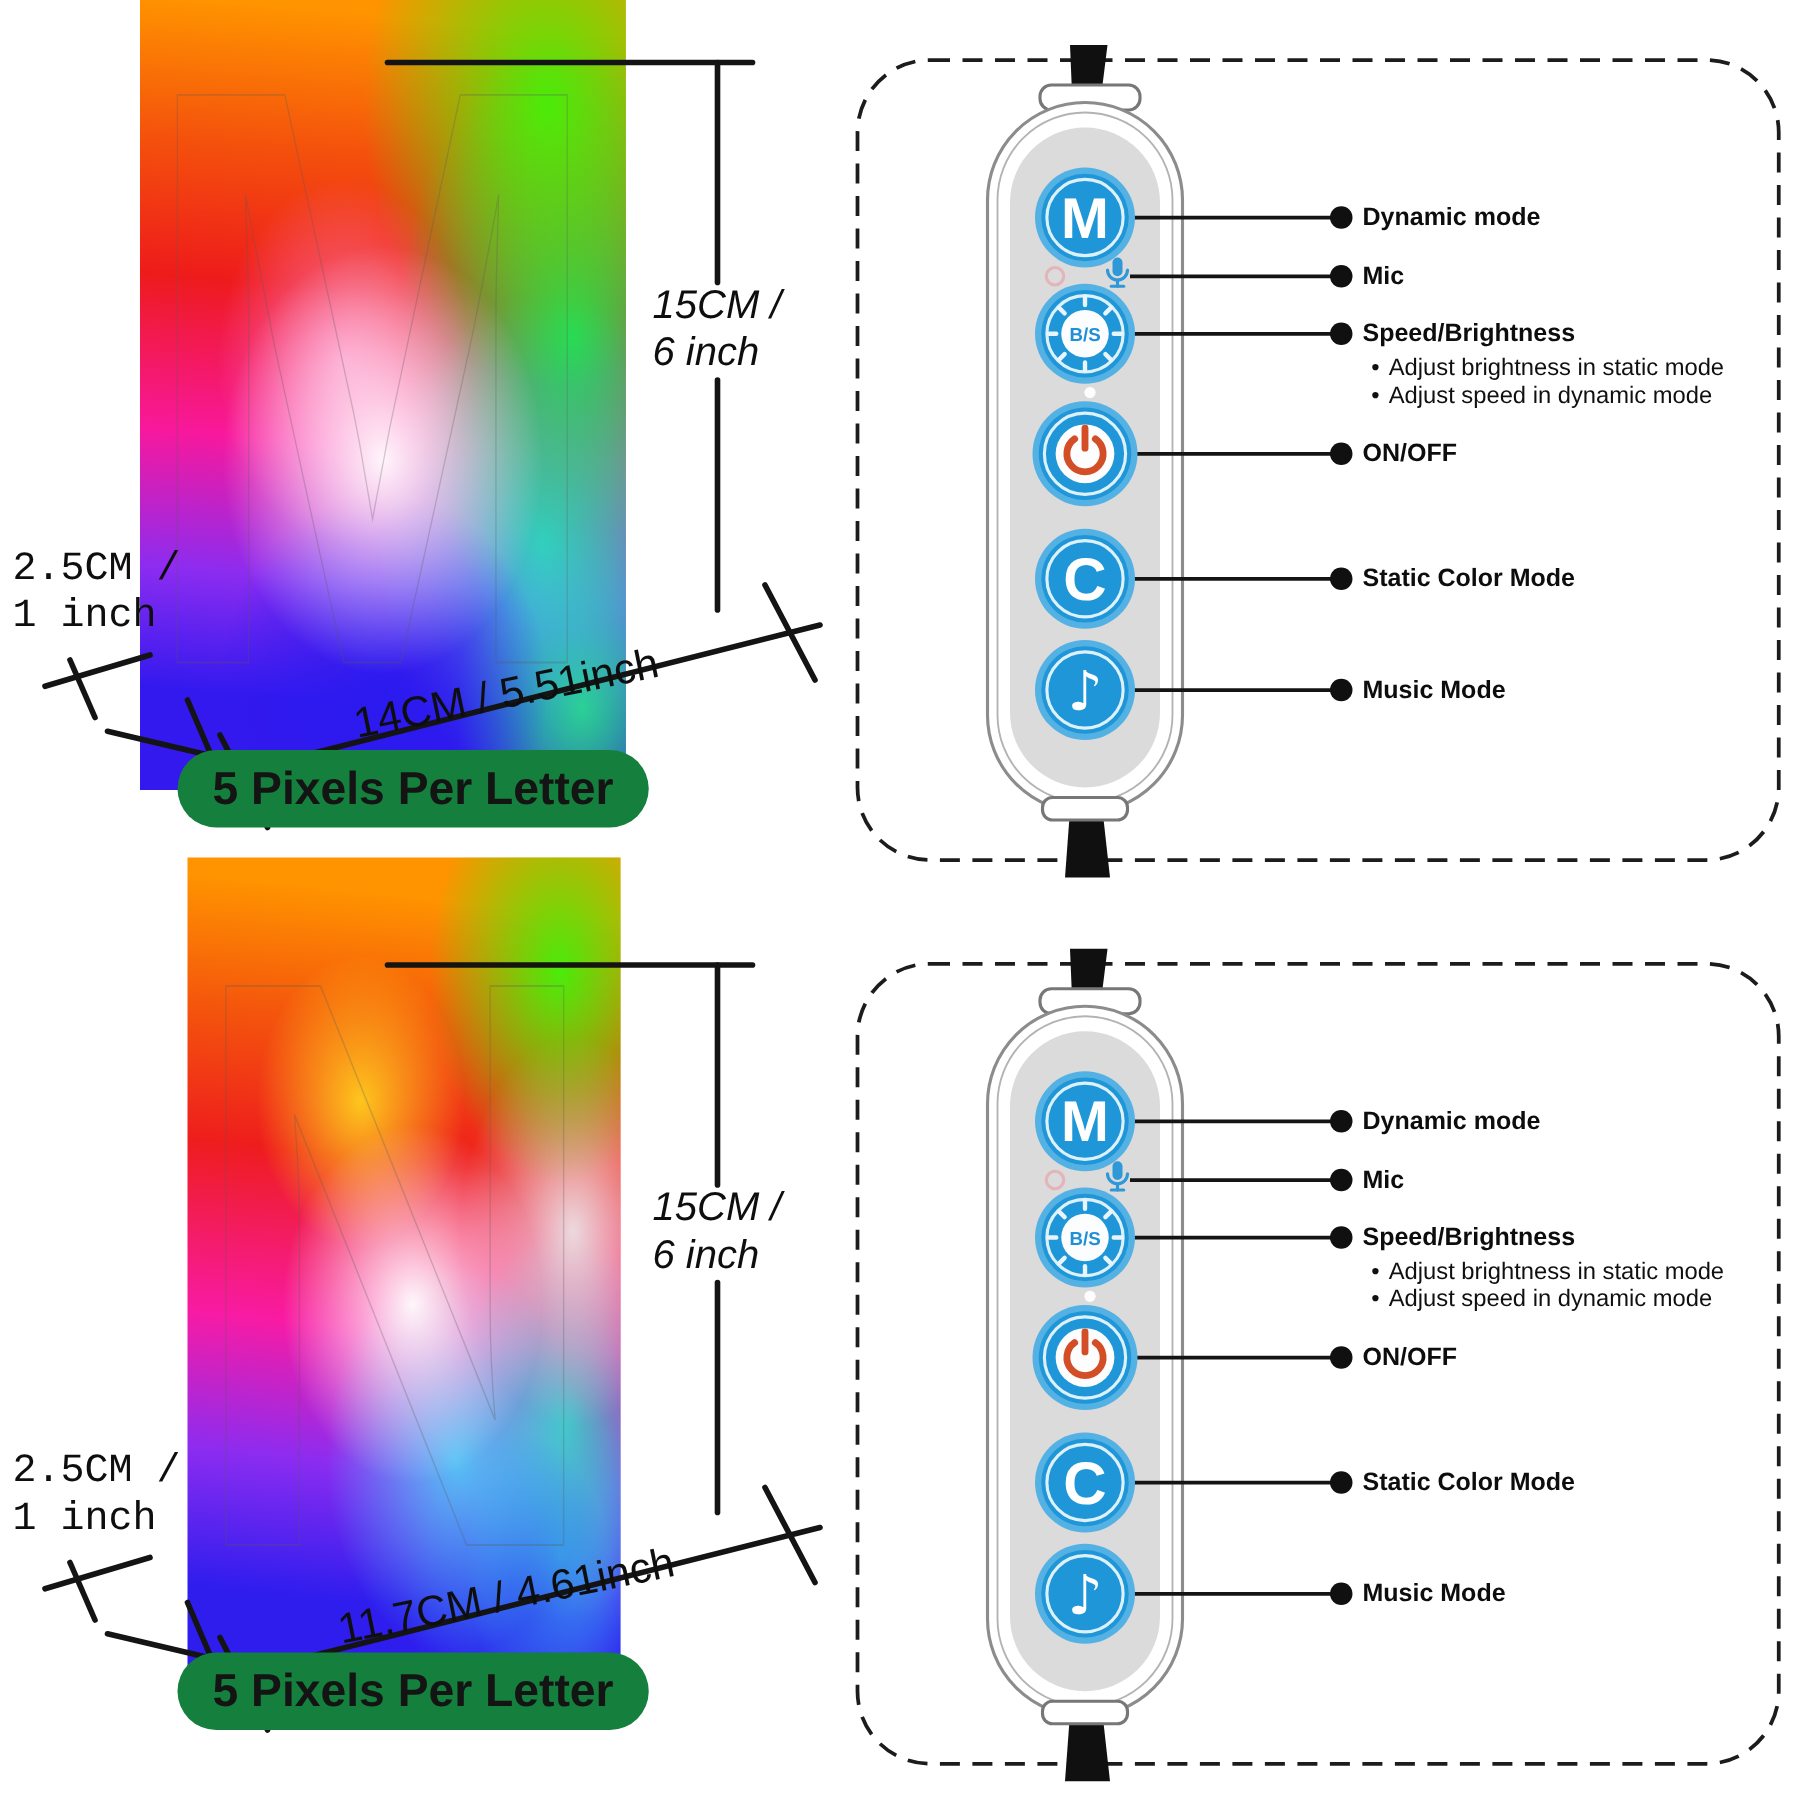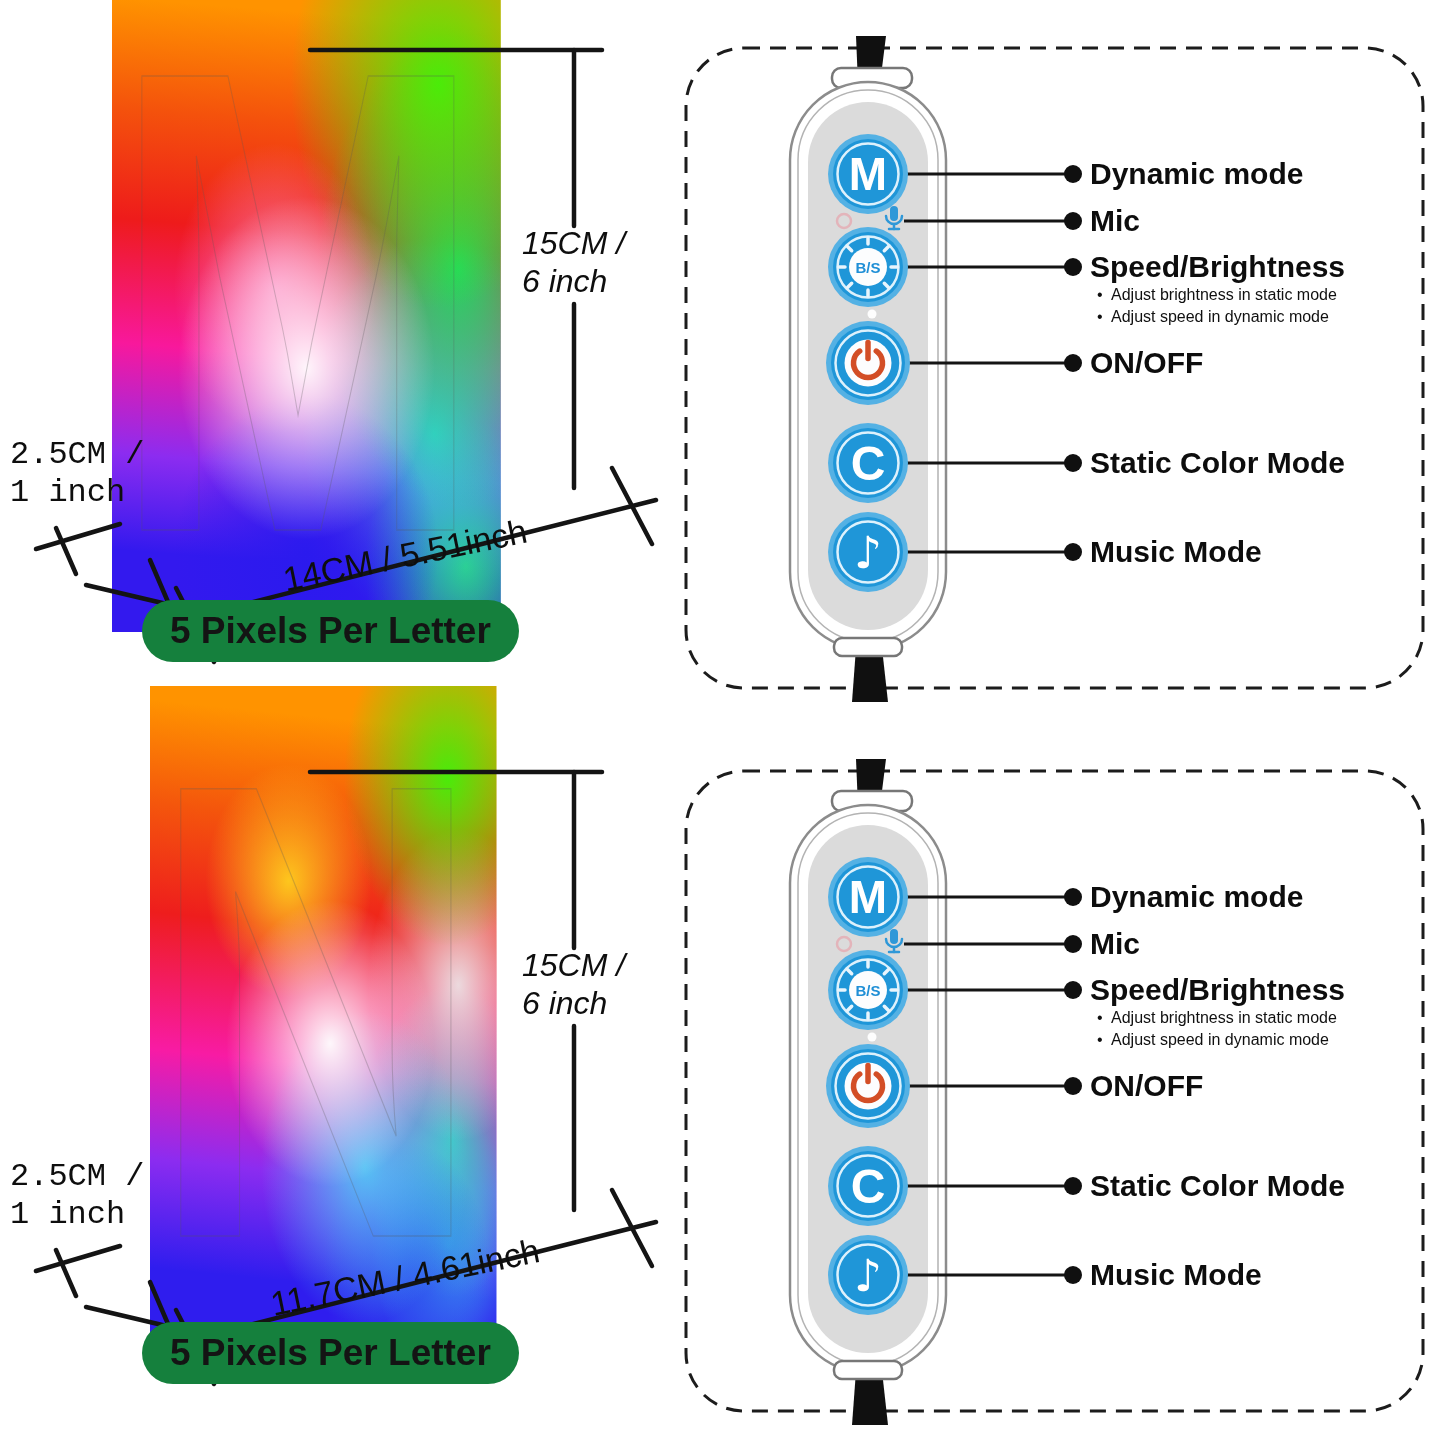--- a/index.html
+++ b/index.html
@@ -59,22 +59,22 @@
   .cline{stroke:#141414;stroke-width:3;}
   .bullet{fill:#101010;}
   .btn-rim{fill:#54b1e4;}
   .btn-ring{fill:none;stroke:#ddf1fc;stroke-width:2.5;}
   .btn-glyph{fill:#ffffff;font-weight:700;text-anchor:middle;font-family:"Liberation Sans",sans-serif;}
   .ray{stroke:#e8f5fd;stroke-width:3.5;stroke-linecap:round;}
   .mic-led{fill:none;stroke:#e3b4ba;stroke-width:2.5;}
   .mic-part{stroke:#2f98d8;stroke-width:2.5;fill:none;stroke-linecap:round;}
   .pwr{fill:none;stroke-width:5.5;stroke-linecap:round;}
   .lbl{position:absolute;left:410px;height:42px;line-height:42px;
-       font-size:30px;font-weight:700;color:#0d0d0d;white-space:nowrap;}
-  .notes{position:absolute;left:417px;top:240px;font-size:16px;line-height:22px;color:#101010;}
+       font-size:20px;font-weight:700;color:#0d0d0d;white-space:nowrap;}
+  .notes{position:absolute;left:417px;top:240px;font-size:19px;line-height:22px;color:#101010;}
   .note{position:relative;padding-left:14px;white-space:nowrap;}
   .note::before{content:"\2022";position:absolute;left:0;top:0;}
 </style>
 </head>
 <body>
 
 <div class="quad" id="quad-m">
   <div class="letter-wrap" id="letter-m-wrap">
     <span class="glyph glyph-back">M</span>
     <span class="glyph glyph-front">M</span>

